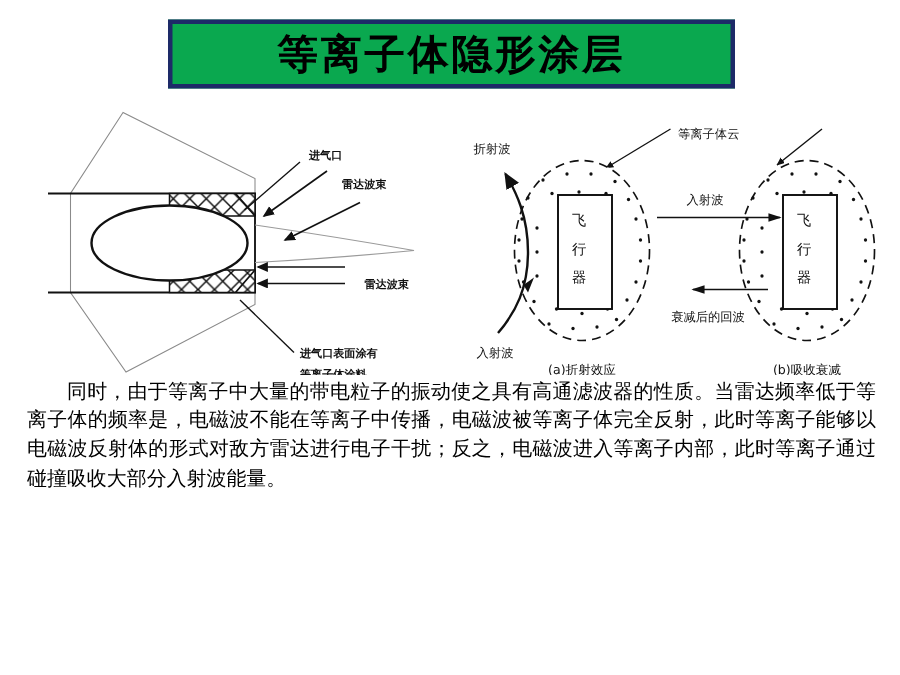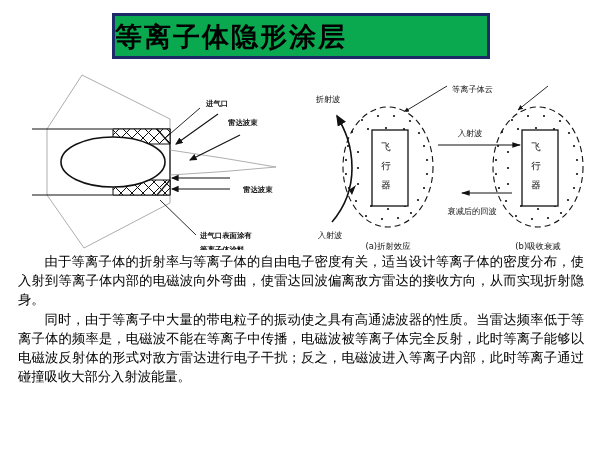--- a/index.html
+++ b/index.html
@@ -21,21 +21,21 @@
     position: absolute;
     left: 112px;
     top: 13px;
     width: 378px;
     height: 46px;
     background: #0aa84f;
     border: 3px solid #1d2a68;
     box-sizing: border-box;
     display: flex;
     align-items: center;
-    justify-content: flex-start;
+    justify-content: center;
   }
   #title-banner .title-text {
     font-size: 27px;
     font-weight: bold;
     color: #000000;
     letter-spacing: 2px;
     line-height: 1;
     white-space: nowrap;
   }
 
@@ -268,15 +268,14 @@
         <line x1="512" y1="121" x2="462" y2="121" stroke="#111111" stroke-width="1.1" marker-end="url(#arrowThin)"></line>
         <text class="fig-label-r" x="472" y="142" text-anchor="middle">衰减后的回波</text>
 
         <text class="fig-caption" x="538" y="177" text-anchor="middle">(b)吸收衰减</text>
       </g>
     </g>
   </svg>
 </div>
 
 <div id="body-text">
-  <p>由于等离子体的折射率与等离子体的自由电子密度有关，适当设计等离子体的密度分布，使入射到等离子体内部的电磁波向外弯曲，使雷达回波偏离敌方雷达的接收方向，从而实现折射隐身。</p>
   <p>同时，由于等离子中大量的带电粒子的振动使之具有高通滤波器的性质。当雷达频率低于等离子体的频率是，电磁波不能在等离子中传播，电磁波被等离子体完全反射，此时等离子能够以电磁波反射体的形式对敌方雷达进行电子干扰；反之，电磁波进入等离子内部，此时等离子通过碰撞吸收大部分入射波能量。</p>
 </div>
 
 </body></html>

